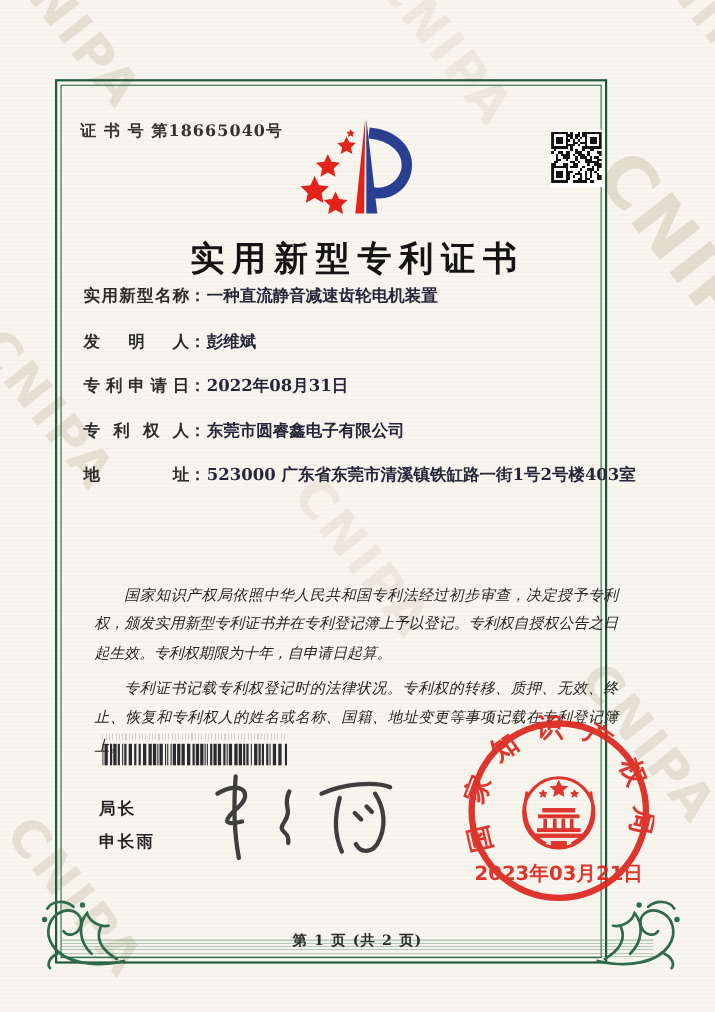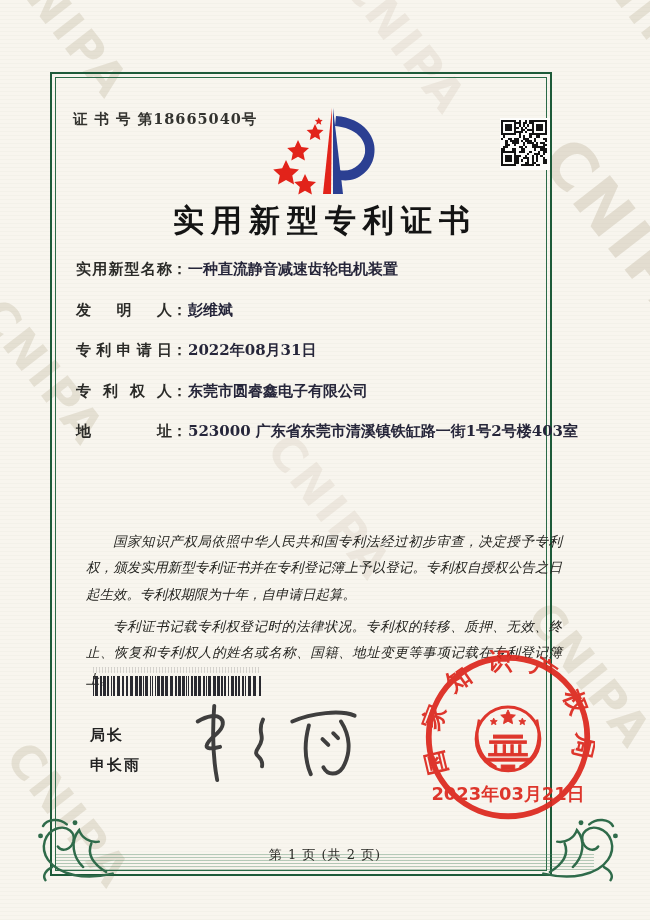--- a/index.html
+++ b/index.html
@@ -32,21 +32,21 @@
   .ornament{position:absolute; bottom:38px; width:82px; height:66px; z-index:3;}
   .ornament.left{left:34px;}
   .ornament.right{right:28px; transform:scaleX(-1);}
   .cert-number{
     position:absolute; left:73px; top:110px; font-size:14.5px; letter-spacing:1px;
     color:#33332f; z-index:2; font-weight:600;
   }
   .logo{position:absolute; left:272px; top:104px; width:110px; height:94px; z-index:2;}
   .qr{position:absolute; left:500px; top:118px; width:48px; height:50px; z-index:2; background:#fdfdfb; padding:1px;}
   .title{
-    position:absolute; left:0; right:0; top:200px; text-align:center;
+    position:absolute; left:0; right:0; top:214px; text-align:center;
     font-size:31px; font-weight:800; letter-spacing:7px; color:#141414; z-index:2;
   }
   .fields{position:absolute; left:76px; top:260px; width:480px; z-index:2; font-size:15px;}
   .frow{margin-bottom:21.5px; white-space:nowrap;}
   .flabel{
     display:inline-block; width:96px; text-align:justify; text-align-last:justify;
     font-weight:700; color:#2b2b28; vertical-align:top;
   }
   .colon{display:inline-block; width:16px; font-weight:700; color:#2b2b28;}
   .fvalue{font-weight:700; color:#26263a;}
@@ -60,21 +60,21 @@
     filter:blur(.5px);
   }
   .barcode{position:absolute; left:93px; top:676px; width:168px; height:20px; z-index:2;}
   .signatory{position:absolute; left:90px; top:726px; z-index:2;
     font-family:"DejaVu Sans","Liberation Sans",sans-serif; font-size:15px; font-weight:700; color:#232323;}
   .signatory div{margin-bottom:11px; letter-spacing:2px;}
   .signature{position:absolute; left:185px; top:692px; width:195px; height:98px; z-index:2;}
   .seal{position:absolute; left:421px; top:650px; width:174px; height:174px; z-index:4; opacity:.92;}
   .page-indicator{
     position:absolute; left:0; right:0; top:846px; text-align:center;
-    font-size:13px; letter-spacing:1px; color:#2a2a26; z-index:2; font-weight:400;
+    font-size:13px; letter-spacing:1px; color:#2a2a26; z-index:2; font-weight:700;
   }
   .footer-note{
     position:absolute; left:0; right:0; top:884px; text-align:center;
     font-size:14.5px; letter-spacing:3px; color:#3a3a34; z-index:2;
   }
 </style>
 </head>
 <body>
 
 <div class="sheet">

